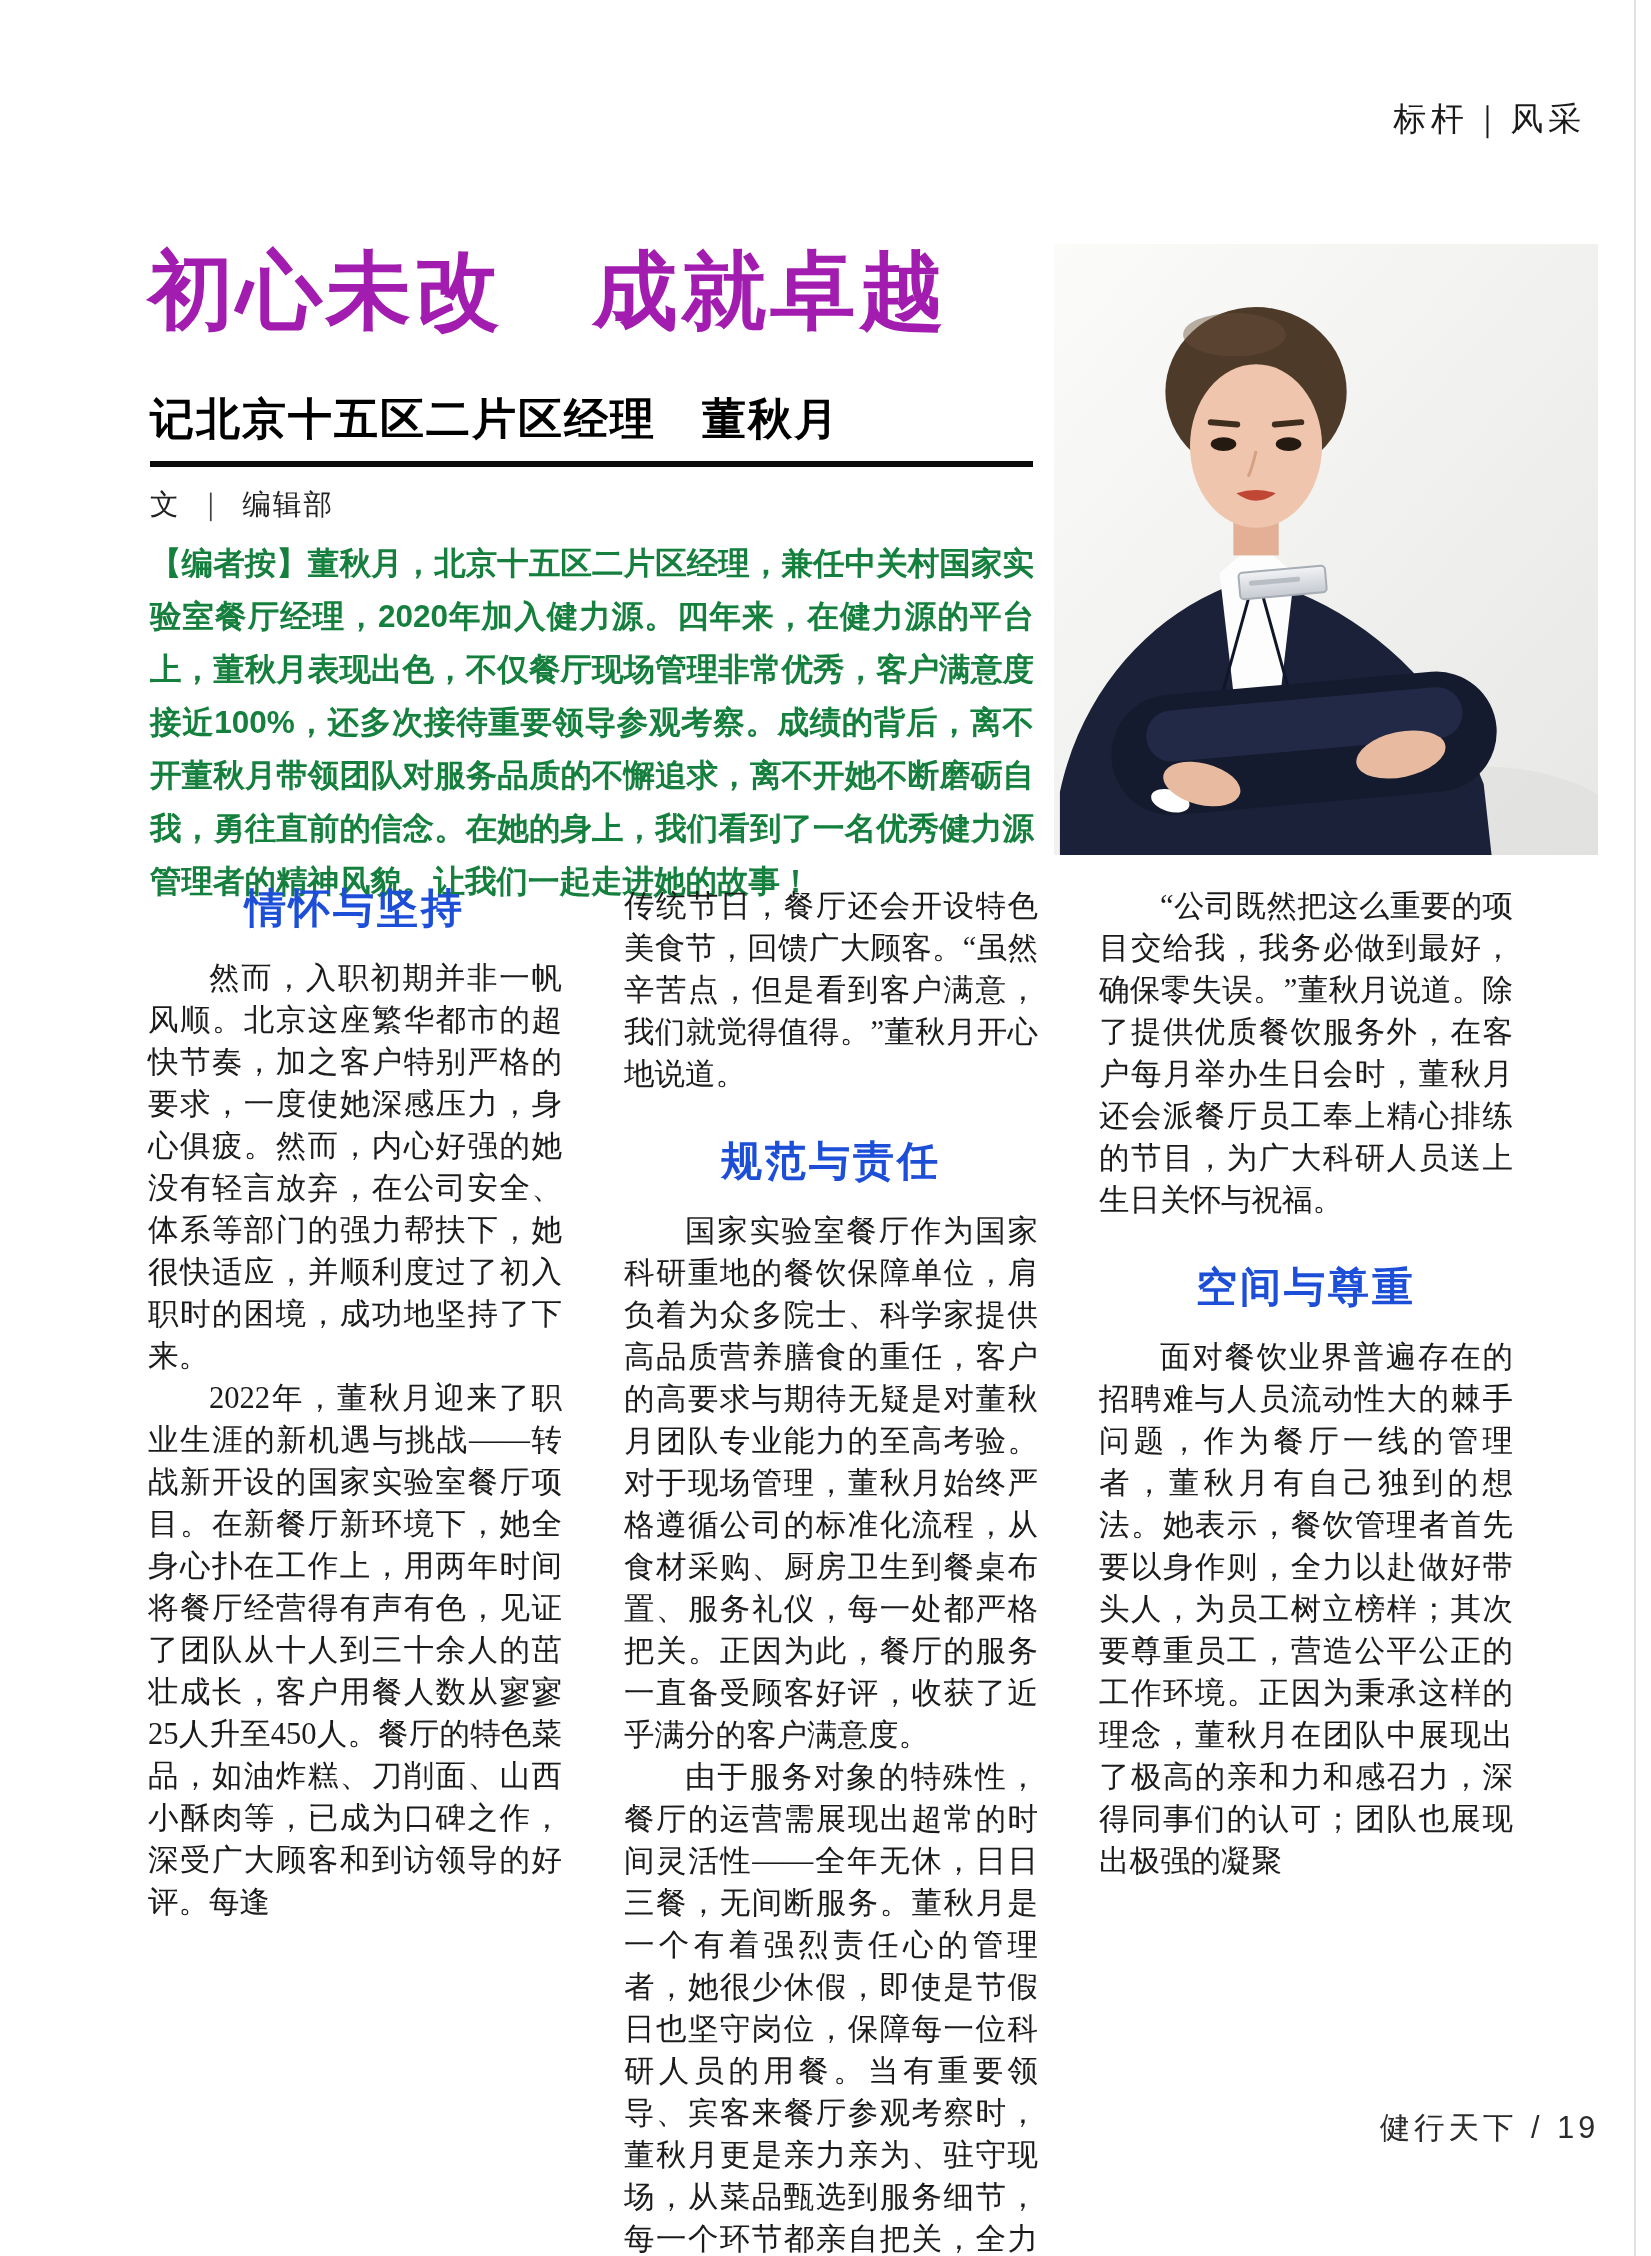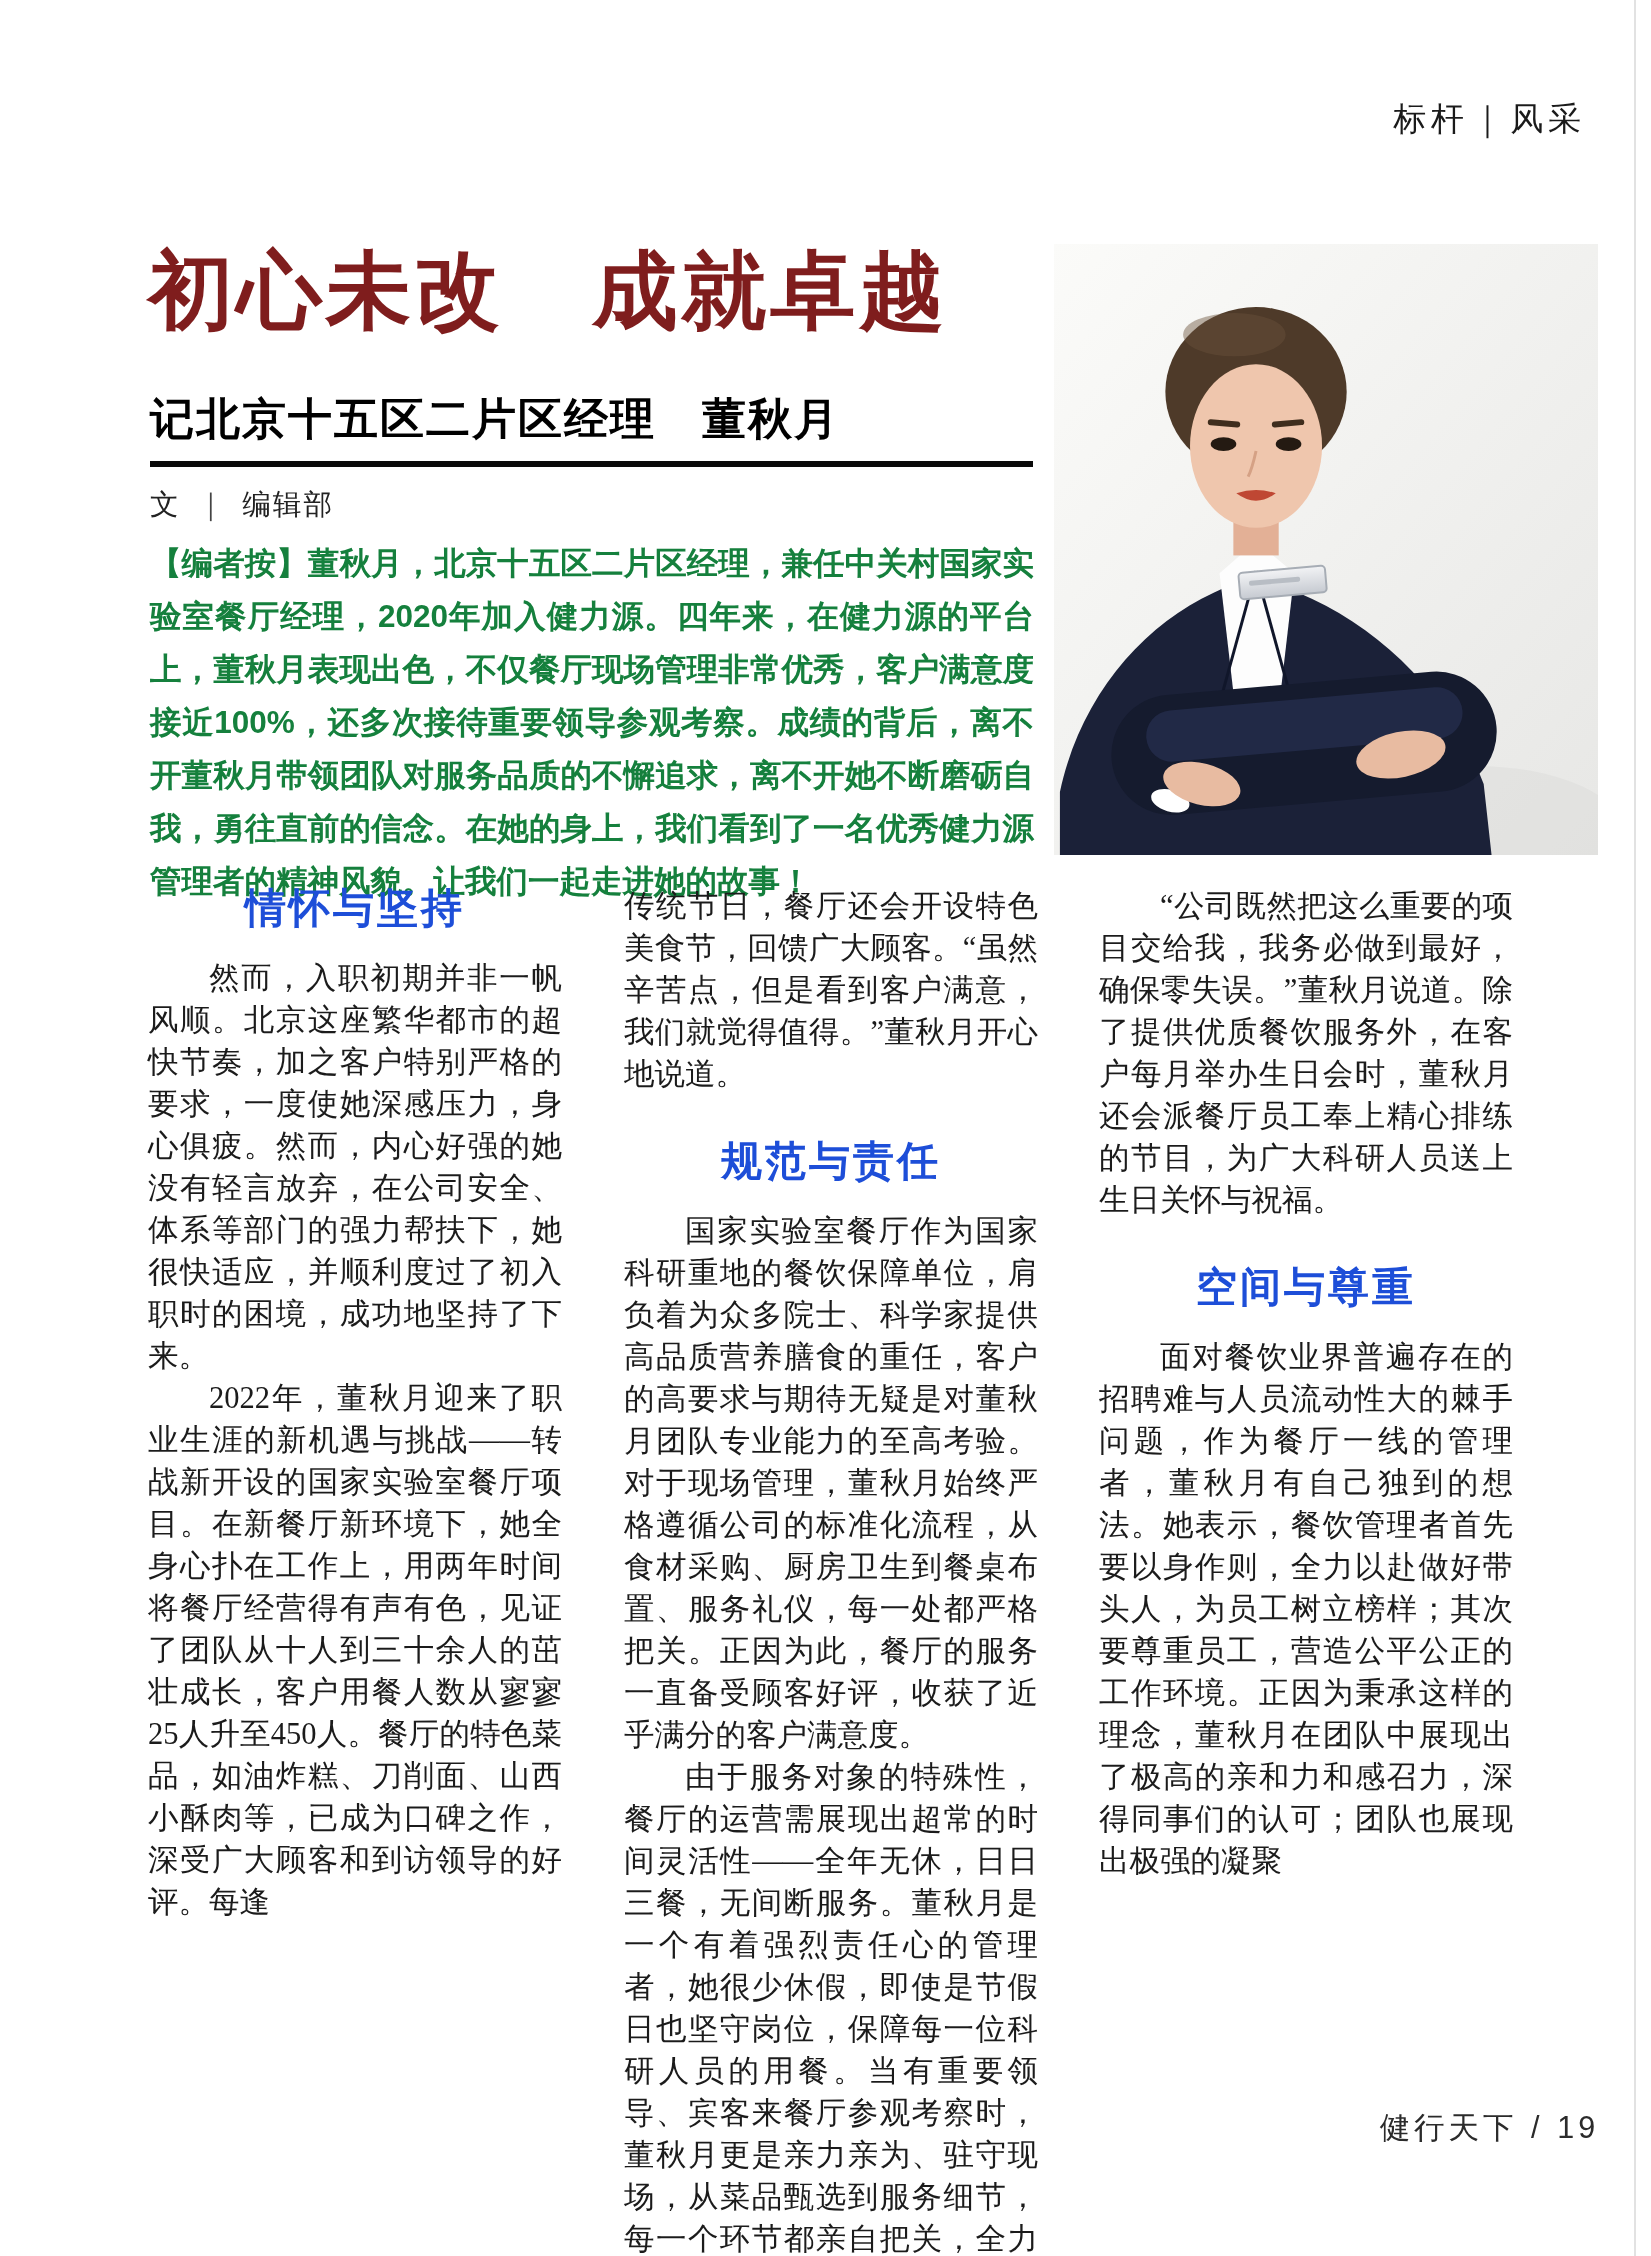--- a/index.html
+++ b/index.html
@@ -12,21 +12,21 @@
     padding-left:47px;
   }
   .running-head{
     position:absolute;top:97px;right:113px;
     font-size:33px;color:#1a1a1a;letter-spacing:4.9px;
   }
   .running-head .divider{margin:0 2px;color:#1a1a1a;font-weight:300;}
   .article-title{
     position:absolute;left:148px;top:246px;margin:0;
     font-size:85px;line-height:1.05;font-weight:900;
-    color:#7f1d1d;letter-spacing:3.9px;
+    color:#a21caf;letter-spacing:3.9px;
     font-family:"Liberation Sans","DejaVu Sans",sans-serif;
   }
   .article-subtitle{
     position:absolute;left:150px;top:390px;margin:0;
     font-size:44px;font-weight:800;color:#000000;letter-spacing:2px;
   }
   .title-rule{
     position:absolute;left:150px;top:461px;width:883px;height:5.9px;
     background:#0a0a0a;
   }

